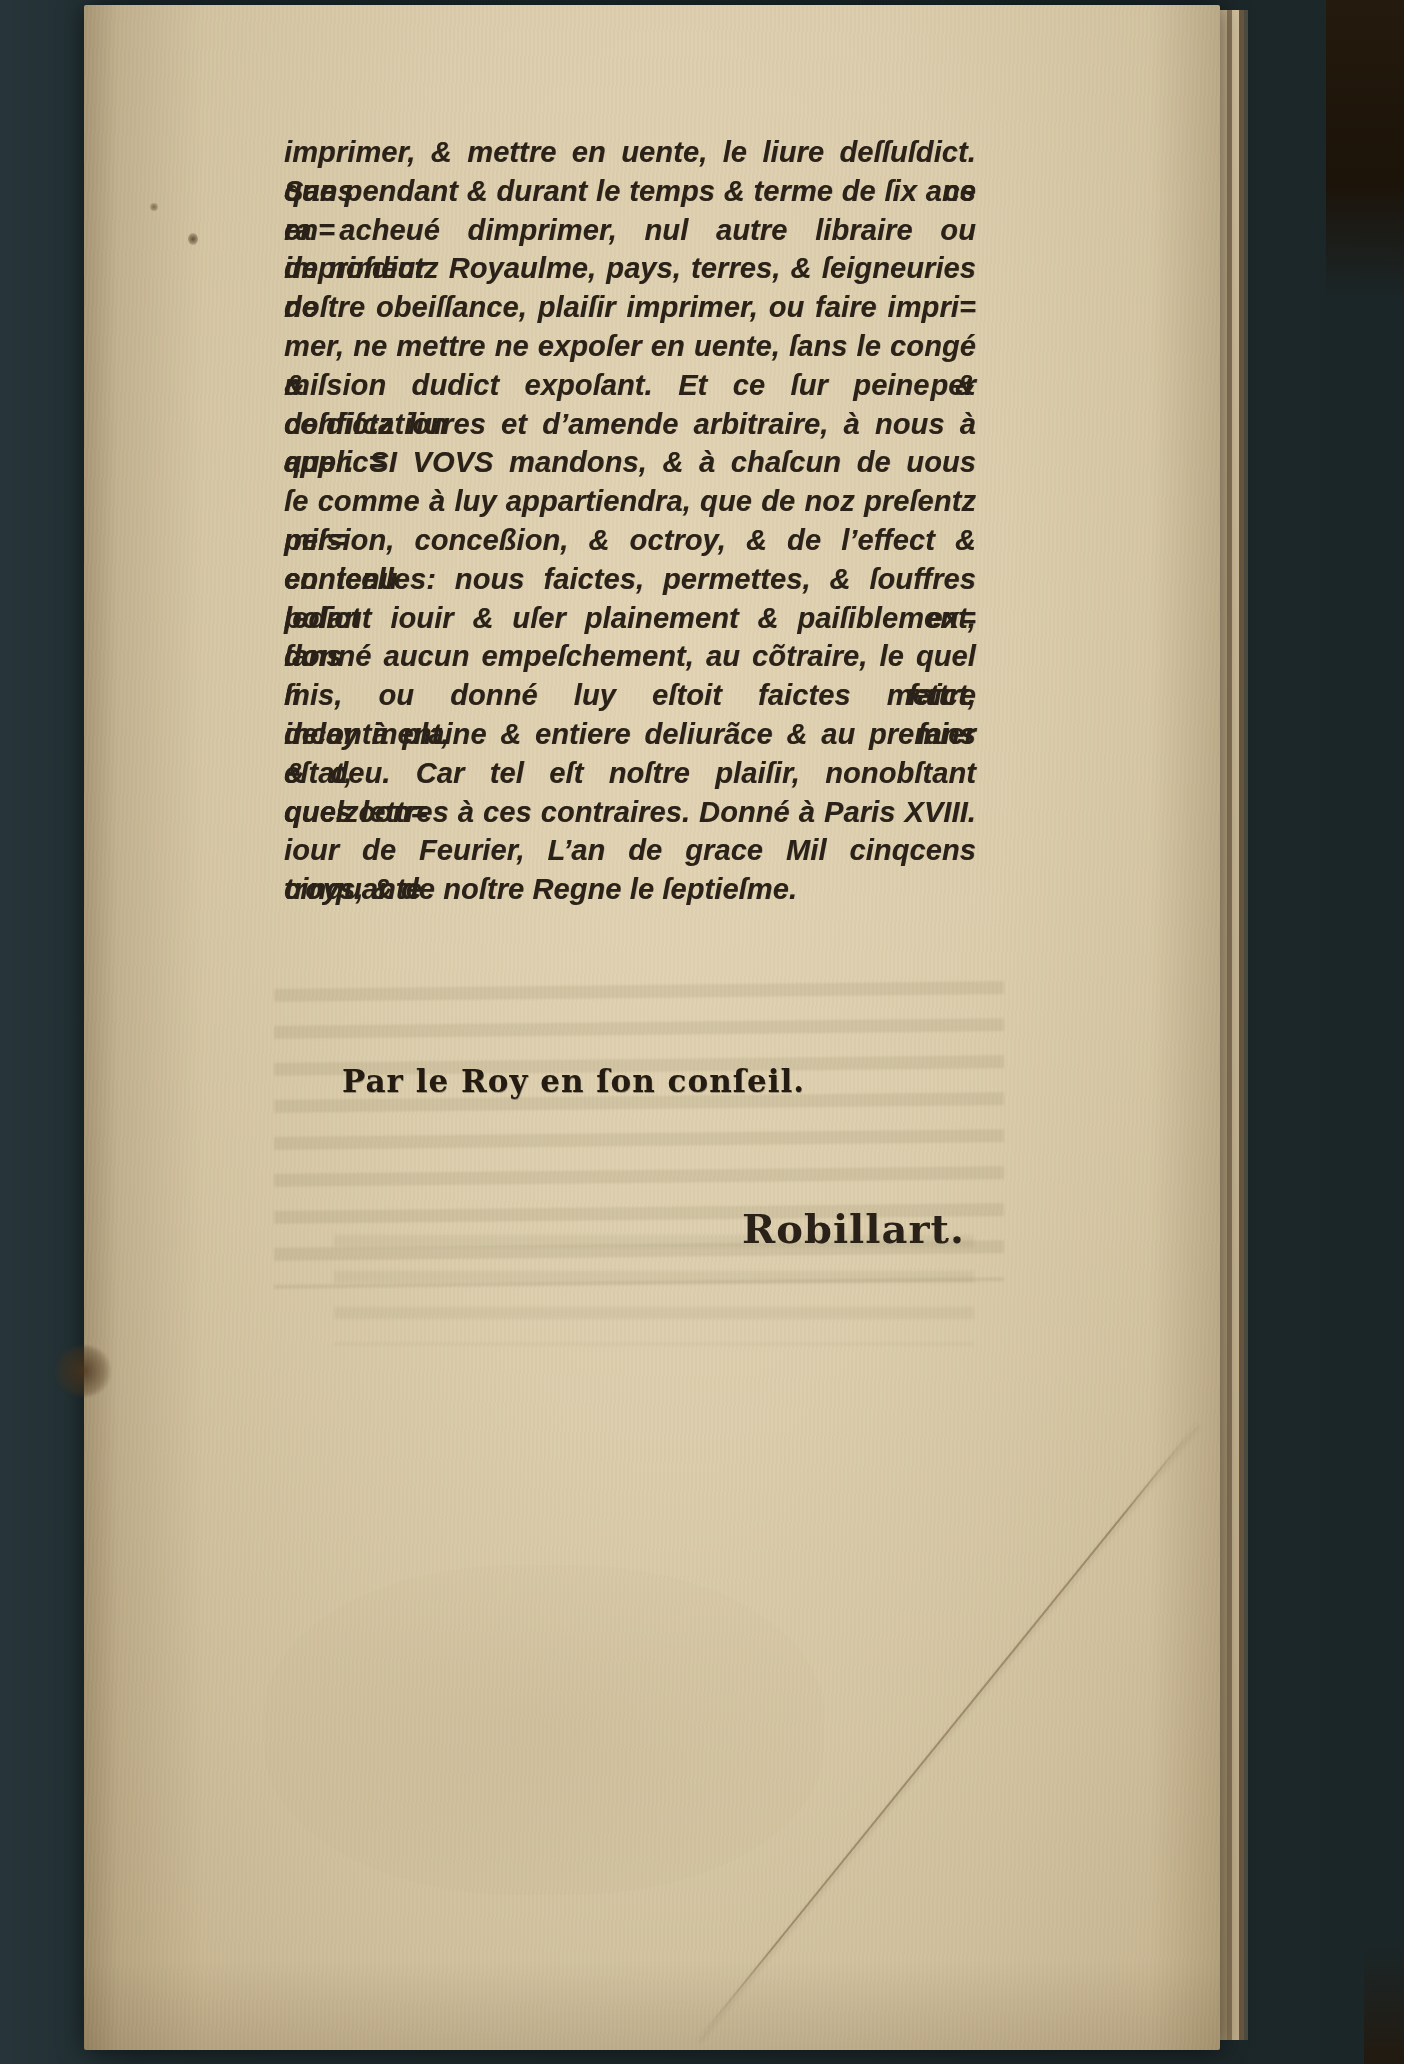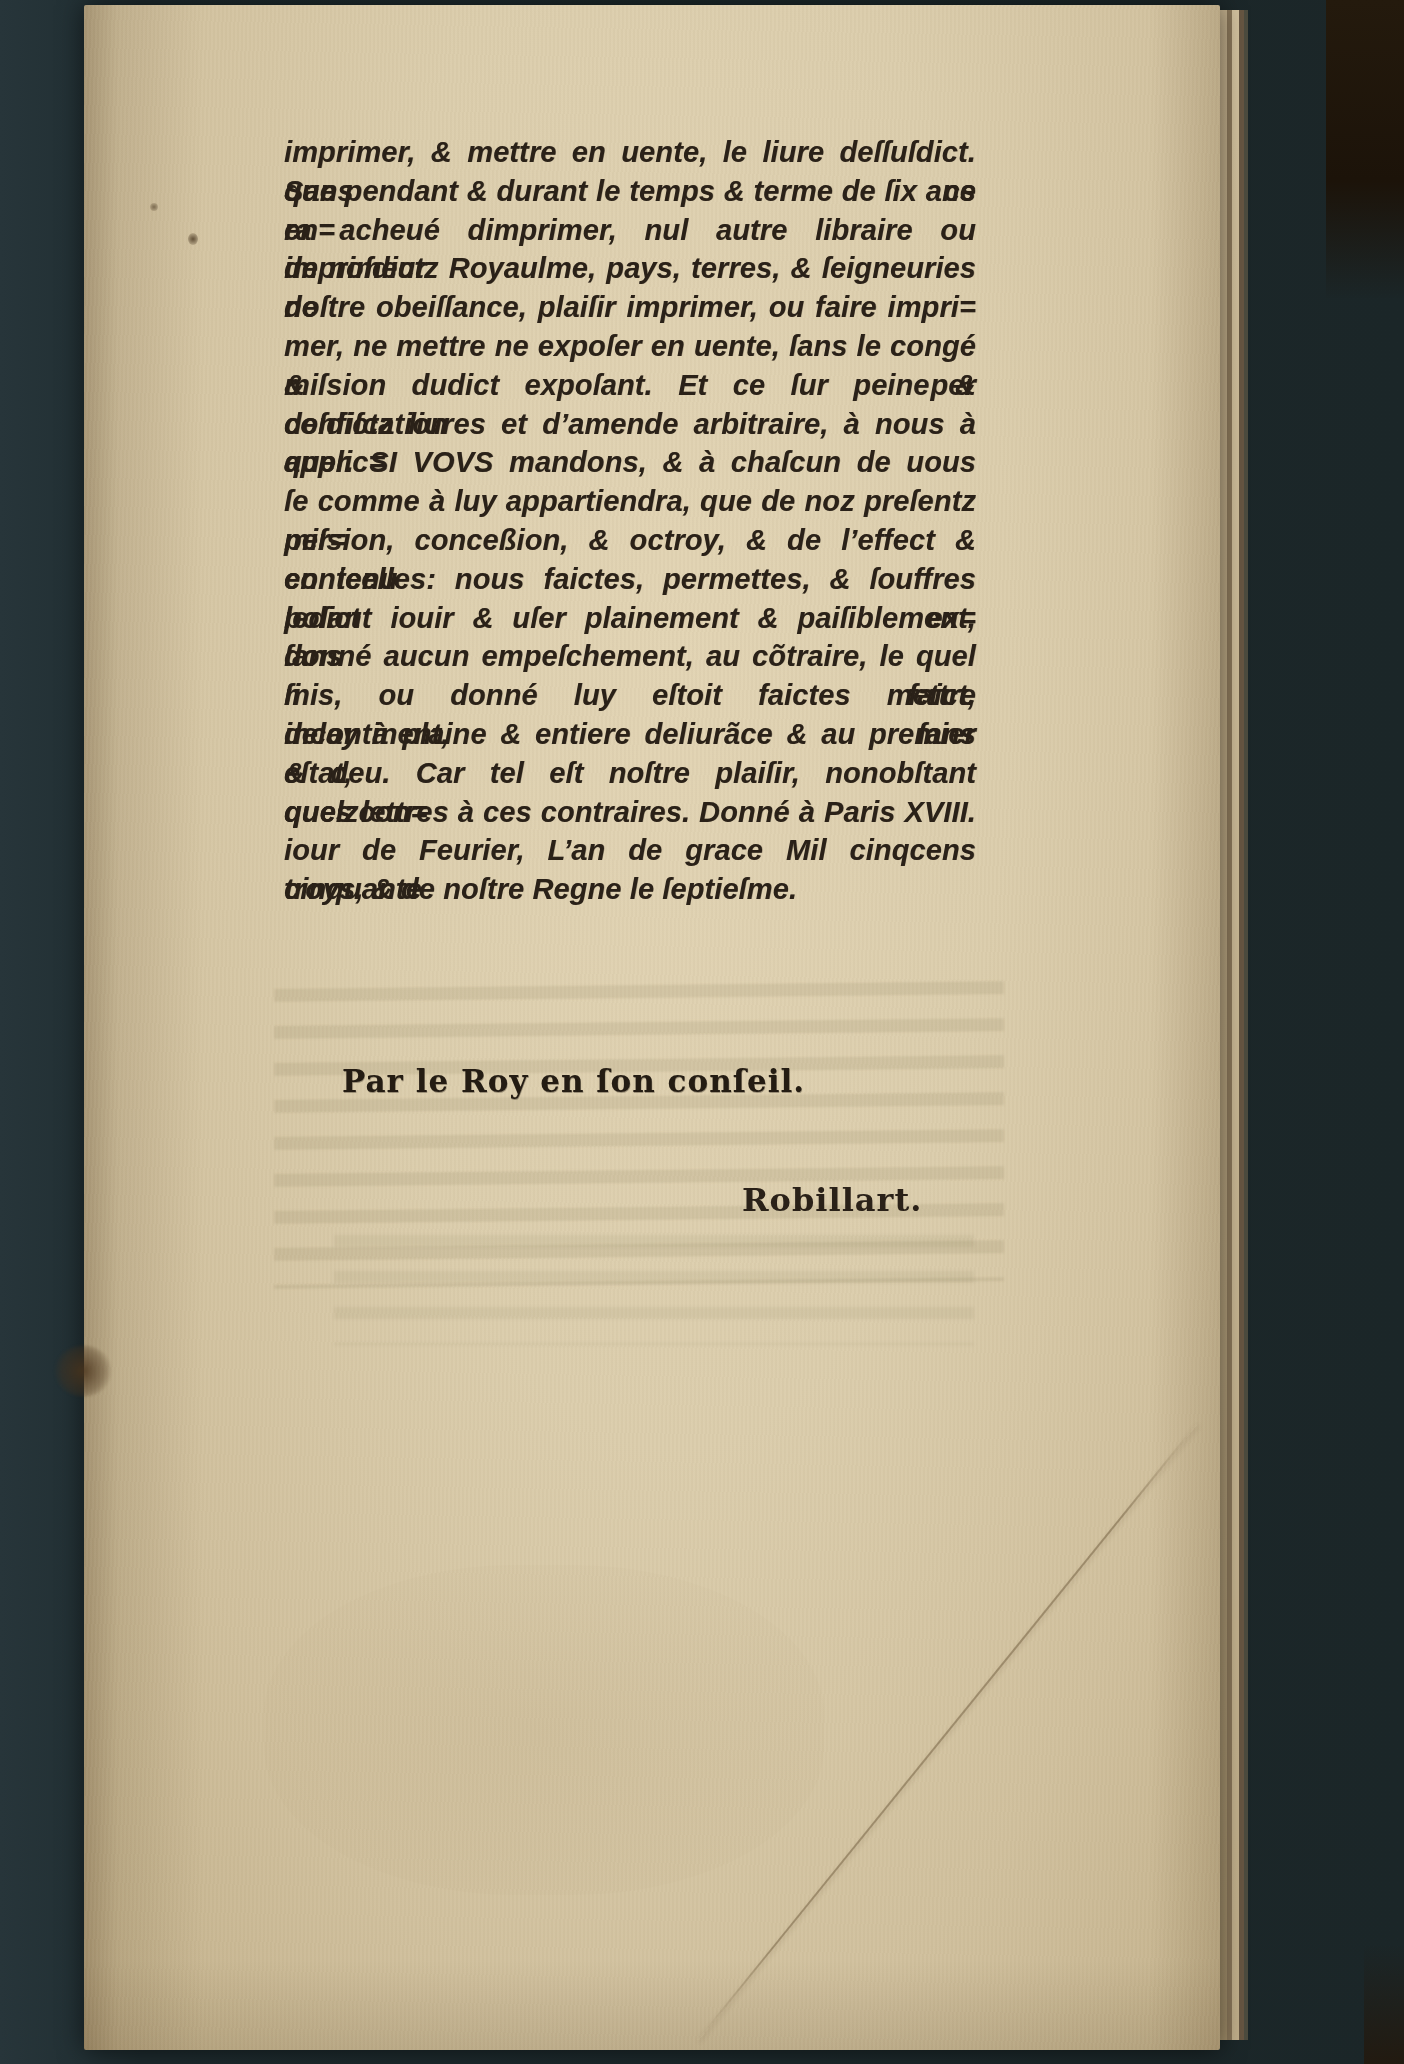--- a/index.html
+++ b/index.html
@@ -102,24 +102,24 @@
     left: 258px; top: 1058px;
     font-family: "DejaVu Serif", "Liberation Serif", serif;
     font-weight: bold;
     font-size: 31px;
     letter-spacing: 1px;
     color: #241c13;
     text-shadow: 0.5px 0.5px 0 rgba(36,28,19,0.35);
   }
   .signature {
     position: absolute;
-    left: 658px; top: 1176px;
+    left: 658px; top: 1200px;
     font-family: "DejaVu Serif", "Liberation Serif", serif;
     font-weight: bold;
-    font-size: 32px;
+    font-size: 40px;
     letter-spacing: 1px;
     color: #2a2118;
     text-align: center;
   }
 
   
   .stain { position: absolute; border-radius: 50%; pointer-events: none; }
   .stain-edge {
     left: -30px; top: 1340px;
     width: 58px; height: 52px;

